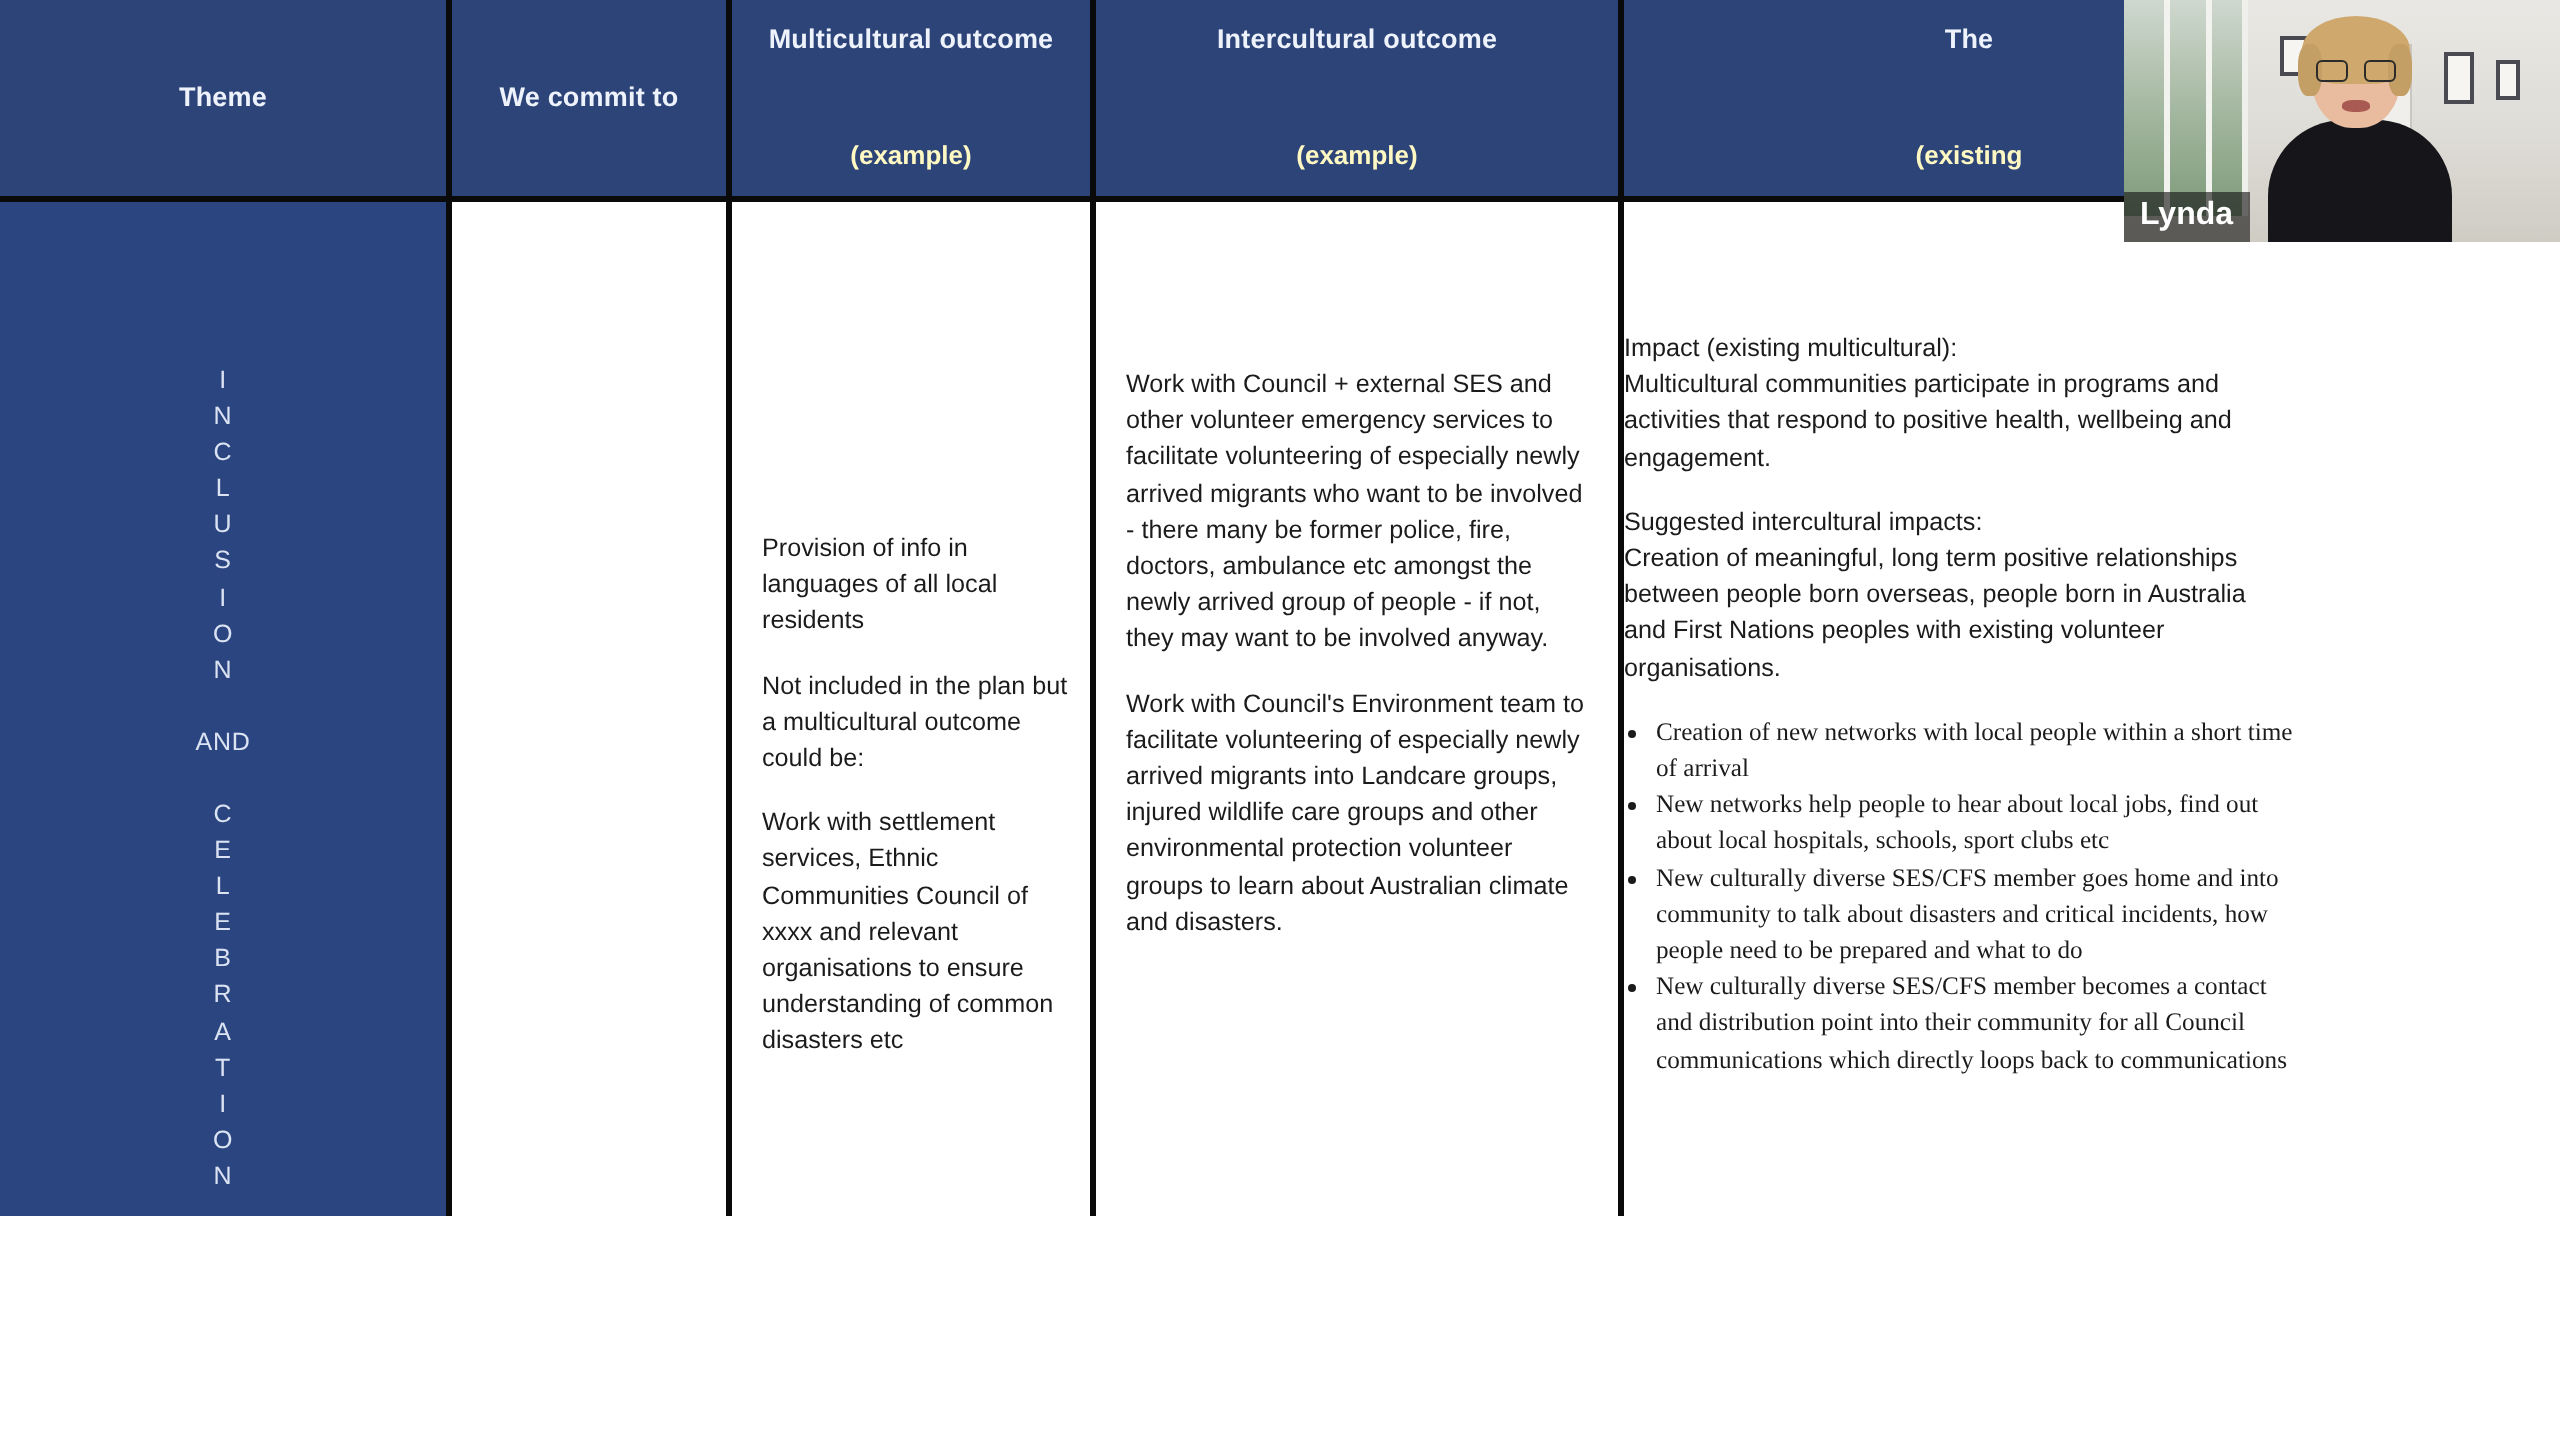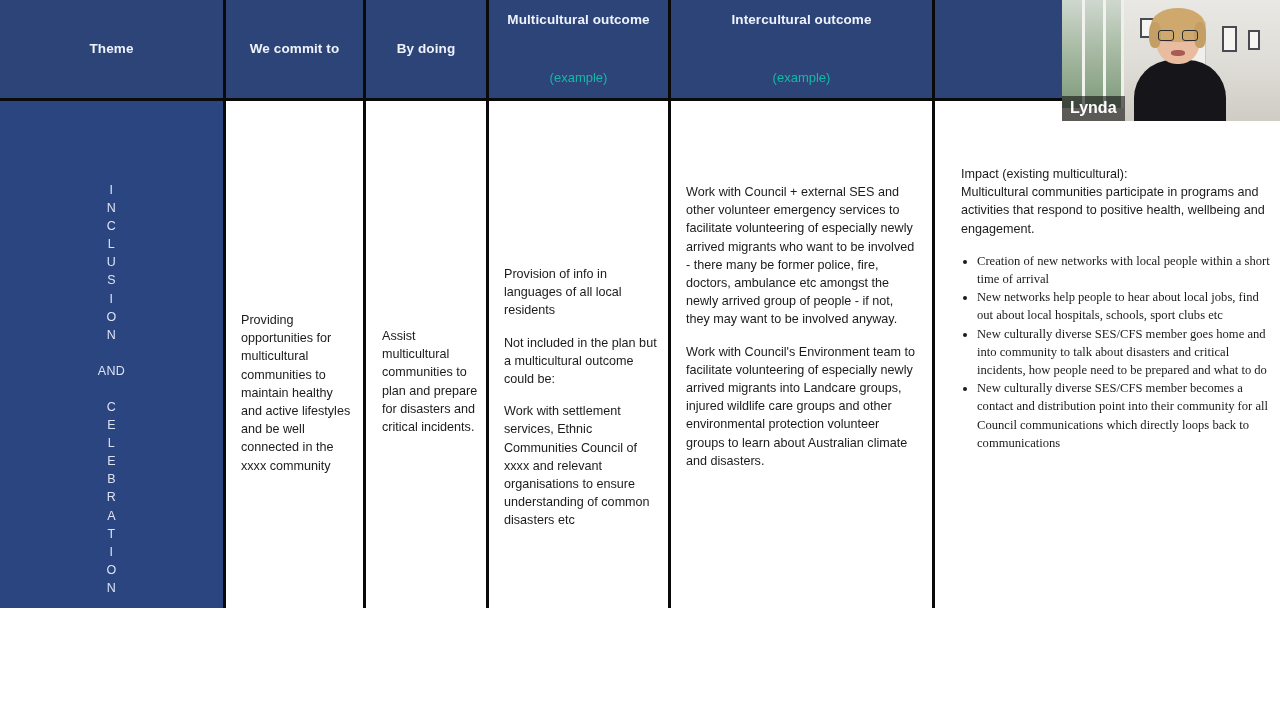--- a/index.html
+++ b/index.html
@@ -51,23 +51,23 @@
     position: relative;
   }
   .hdr .t1 {
     font-size: 13.5px;
     font-weight: bold;
     line-height: 1.45;
     letter-spacing: .1px;
   }
   .hdr .t2 {
     font-size: 13px;
-    font-weight: normal;
+    font-weight: bold;
     line-height: 1.45;
-    color: #14b8a6;
+    color: #fef9c3;
     margin-top: 40px;
   }
   
   .col.c-theme .hdr { border-bottom: 3px solid #0a0a0a; }
 
   
   .body {
     height: 576px;
     padding: 0;
     position: relative;
@@ -100,21 +100,21 @@
   }
   .cell-text p { margin: 0 0 14px 0; }
   .cell-text p:last-child { margin-bottom: 0; }
   .cell-text ul { margin: 0; padding-left: 16px; }
   .cell-text li { margin: 0 0 0 0; font-family: Liberation Serif, serif; }
 
   .pad-commit { padding: 210px 8px 0 15px; }
   .pad-doing  { padding: 226px 8px 0 16px; }
   .pad-multi  { padding: 164px 10px 0 15px; }
   .pad-inter  { padding: 82px 12px 0 15px; }
-  .pad-impact { padding: 64px 10px 0 26px; }
+  .pad-impact { padding: 64px 10px 0 0; }
 
   .lead { margin-bottom: 14px; }
 
   
   #progress {
     position: absolute; left: 0; top: 677px;
     width: 1280px; height: 4px;
     background: #2fc6c6;
   }
   #progress .fill { height: 100%; width: 78%; background: #3ed0cd; }
@@ -299,33 +299,22 @@
             <span>O</span>
             <span>N</span>
           </div>
         </div>
       </div>
 
       <div class="col c-commit">
         <div class="hdr">
           <div class="t1">We commit to</div>
         </div>
-        <div class="body">
-          <div class="cell-text pad-commit">Providing opportunities for multicultural communities to maintain healthy and active lifestyles and be well connected in the xxxx community</div>
-        </div>
       </div>
 
-      <div class="col c-doing">
-        <div class="hdr">
-          <div class="t1">By doing</div>
-        </div>
-        <div class="body">
-          <div class="cell-text pad-doing">Assist multicultural communities to plan and prepare for disasters and critical incidents.</div>
-        </div>
-      </div>
 
       <div class="col c-multi">
         <div class="hdr">
           <div class="t1">Multicultural outcome</div>
           <div class="t2">(example)</div>
         </div>
         <div class="body">
           <div class="cell-text pad-multi">
             <p>Provision of info in languages of all local residents</p>
             <p>Not included in the plan but a multicultural outcome could be:</p>
@@ -348,20 +337,21 @@
       </div>
 
       <div class="col c-impact">
         <div class="hdr">
           <div class="t1">The</div>
           <div class="t2">(existing</div>
         </div>
         <div class="body">
           <div class="cell-text pad-impact">
             <p><span>Impact (existing multicultural):</span><br><span>Multicultural communities participate in programs and activities that respond to positive health, wellbeing and engagement.</span></p>
+            <p><span>Suggested intercultural impacts:</span><br><span>Creation of meaningful, long term positive relationships between people born overseas, people born in Australia and First Nations peoples with existing volunteer organisations.</span></p>
             <ul>
               <li>Creation of new networks with local people within a short time of arrival</li>
               <li>New networks help people to hear about local jobs, find out about local hospitals, schools, sport clubs etc</li>
               <li>New culturally diverse SES/CFS member goes home and into community to talk about disasters and critical incidents, how people need to be prepared and what to do</li>
               <li>New culturally diverse SES/CFS member becomes a contact and distribution point into their community for all Council communications which directly loops back to communications</li>
             </ul>
           </div>
         </div>
       </div>
 

